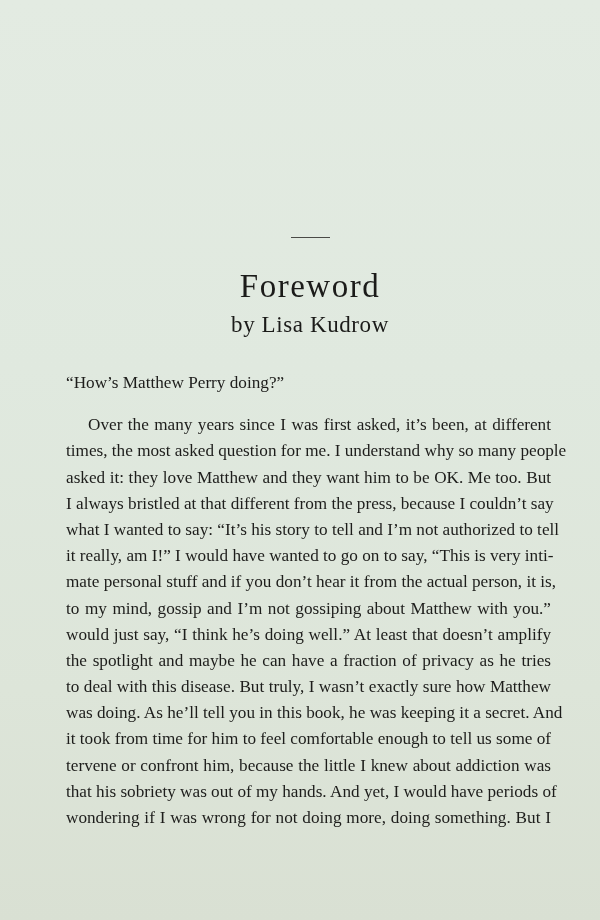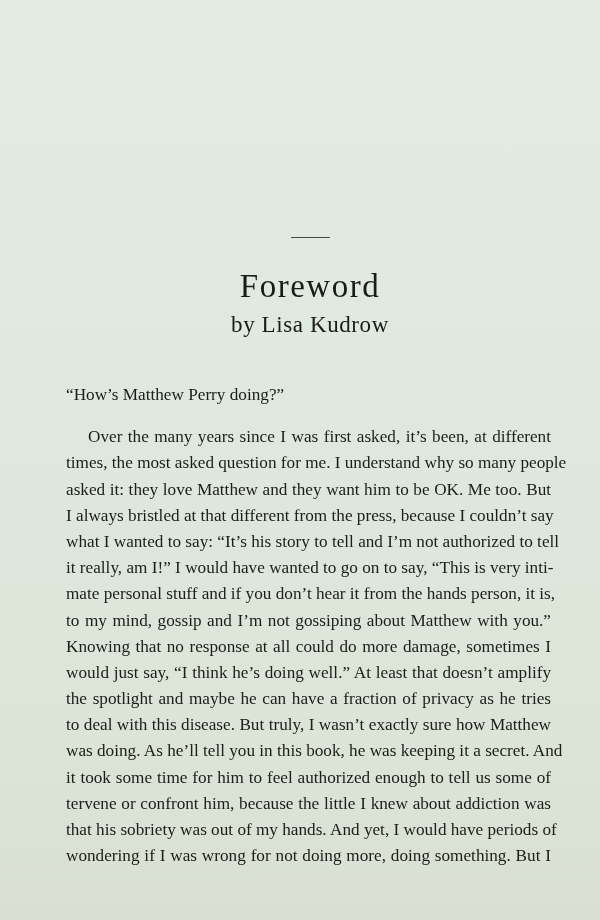--- a/index.html
+++ b/index.html
@@ -48,21 +48,21 @@
       top: 310px;
       text-align: center;
       font-size: 23px;
       letter-spacing: 0.6px;
       line-height: 30px;
       color: #1b1b19;
     }
     .body-text {
       position: absolute;
       left: 66px;
-      top: 382px;
+      top: 370px;
       width: 485px;
       font-size: 17.2px;
       line-height: 26.2px;
     }
     .line {
       display: block;
       white-space: nowrap;
       text-align: justify;
       text-align-last: justify;
       height: 26.2px;
@@ -85,25 +85,24 @@
 
   <div class="body-text">
     <span class="line last-line">“How’s Matthew Perry doing?”</span>
 
     <span class="line indent">Over the many years since I was first asked, it’s been, at different</span>
     <span class="line">times, the most asked question for me. I understand why so many people</span>
     <span class="line">asked it: they love Matthew and they want him to be OK. Me too. But</span>
     <span class="line">I always bristled at that different from the press, because I couldn’t say</span>
     <span class="line">what I wanted to say: “It’s his story to tell and I’m not authorized to tell</span>
     <span class="line">it really, am I!” I would have wanted to go on to say, “This is very inti-</span>
-    <span class="line">mate personal stuff and if you don’t hear it from the hands person, it is,</span>
+    <span class="line">mate personal stuff and if you don’t hear it from the actual person, it is,</span>
     <span class="line">to my mind, gossip and I’m not gossiping about Matthew with you.”</span>
-    <span class="line">Knowing that no response at all could do more damage, sometimes I</span>
     <span class="line">would just say, “I think he’s doing well.” At least that doesn’t amplify</span>
     <span class="line">the spotlight and maybe he can have a fraction of privacy as he tries</span>
     <span class="line">to deal with this disease. But truly, I wasn’t exactly sure how Matthew</span>
     <span class="line">was doing. As he’ll tell you in this book, he was keeping it a secret. And</span>
-    <span class="line">it took some time for him to feel authorized enough to tell us some of</span>
+    <span class="line">it took from time for him to feel comfortable enough to tell us some of</span>
     <span class="line">tervene or confront him, because the little I knew about addiction was</span>
     <span class="line">that his sobriety was out of my hands. And yet, I would have periods of</span>
     <span class="line">wondering if I was wrong for not doing more, doing something. But I</span>
   </div>
 </div>
 
 </body></html>

